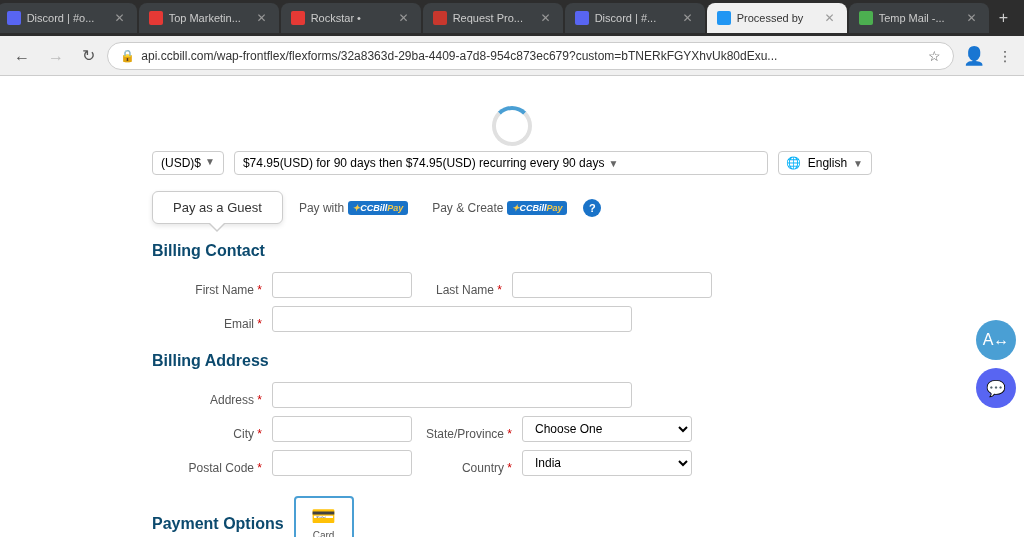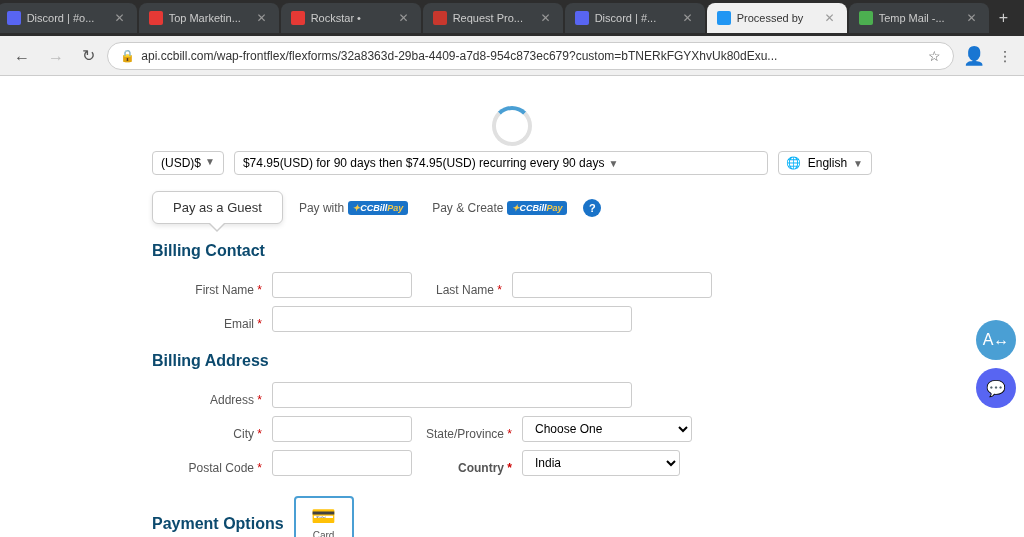--- a/index.html
+++ b/index.html
@@ -52,21 +52,21 @@
     .required { color: #c00; }
     .form-input { border: 1px solid #ccc; border-radius: 3px; padding: 4px 8px; font-size: 12px; height: 26px; outline: none; }
     .input-first-name { width: 140px; }
     .input-last-name { width: 200px; }
     .input-email { width: 360px; }
     .input-address { width: 360px; }
     .input-city { width: 140px; }
     .input-postal { width: 140px; }
     .form-select { border: 1px solid #ccc; border-radius: 3px; padding: 4px 8px; font-size: 12px; height: 26px; background: #fff; cursor: pointer; outline: none; }
     .select-state { width: 170px; }
-    .select-country { width: 158px; }
+    .select-country { width: 170px; }
 
     
     .payment-options-section { margin-bottom: 16px; }
     .payment-method-btn { display: flex; flex-direction: column; align-items: center; justify-content: center; border: 2px solid #4a9fd4; border-radius: 4px; padding: 8px 14px; cursor: pointer; width: 60px; height: 52px; background: #fff; }
     .card-icon-unicode { font-size: 20px; color: #555; }
     .card-label { font-size: 10px; color: #555; margin-top: 2px; }
 
     
     .page-content::-webkit-scrollbar { width: 10px; }
     .page-content::-webkit-scrollbar-track { background: #f0f0f0; }
@@ -240,21 +240,21 @@
           <select class="form-select select-state">
             <option>Choose One</option>
           </select>
         </div>
 
         <div class="form-row">
           <label class="form-label">
             <span>Postal Code</span> <span class="required">*</span>
           </label>
           <input type="text" class="form-input input-postal" style="">
-          <label class="form-label" style="min-width:90px;font-weight:bold;">
+          <label class="form-label" style="min-width:90px;">
             <span>Country</span> <span class="required">*</span>
           </label>
           <select class="form-select select-country">
             <option>India</option>
           </select>
         </div>
       </div>
 
       <div class="payment-options-section">
         <div class="form-row">

